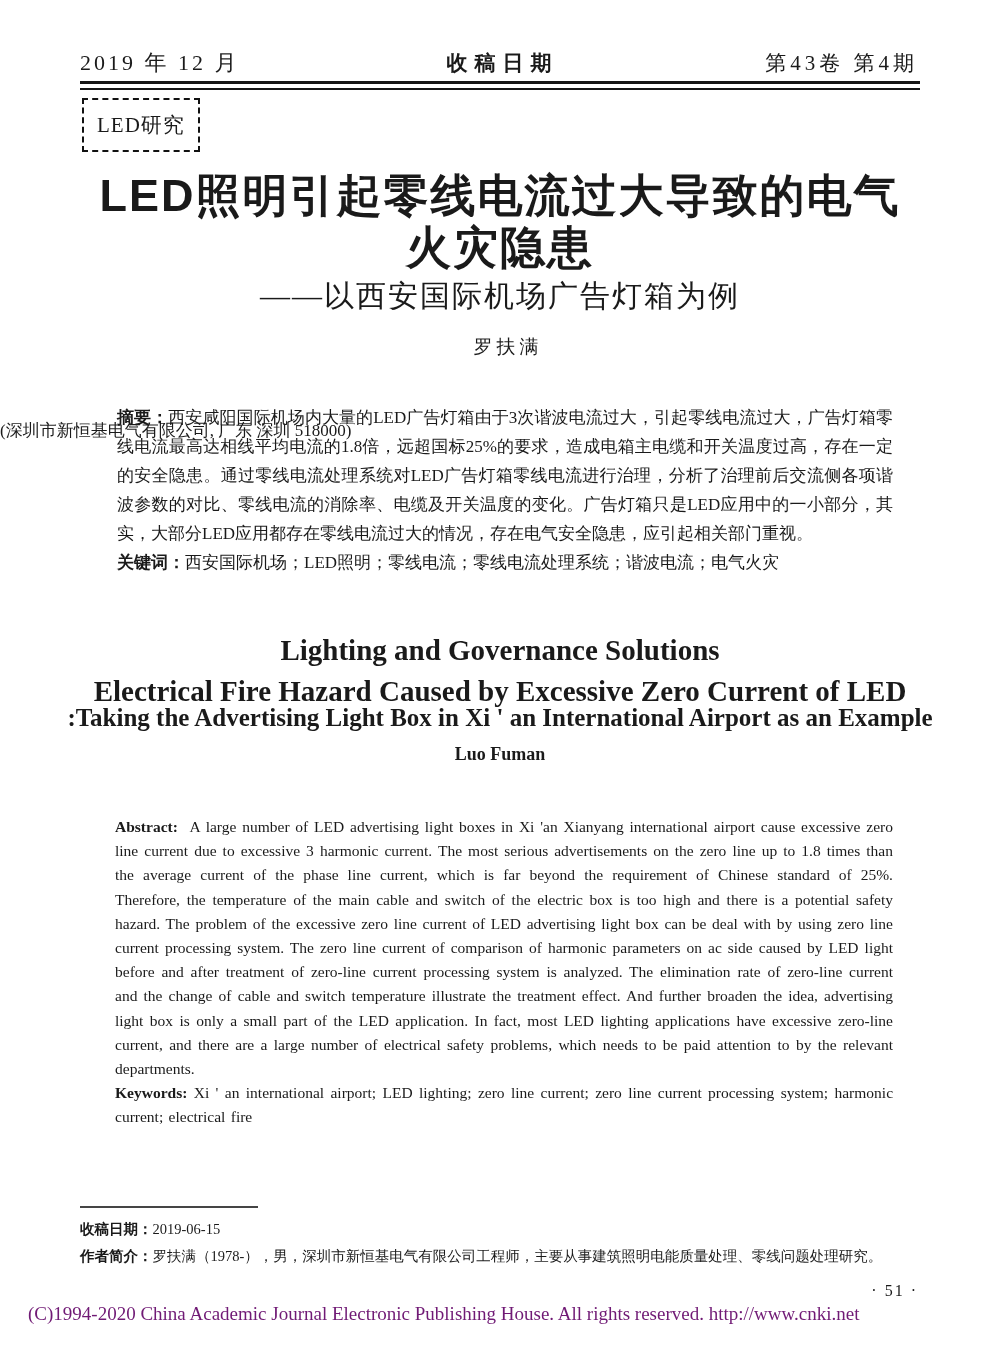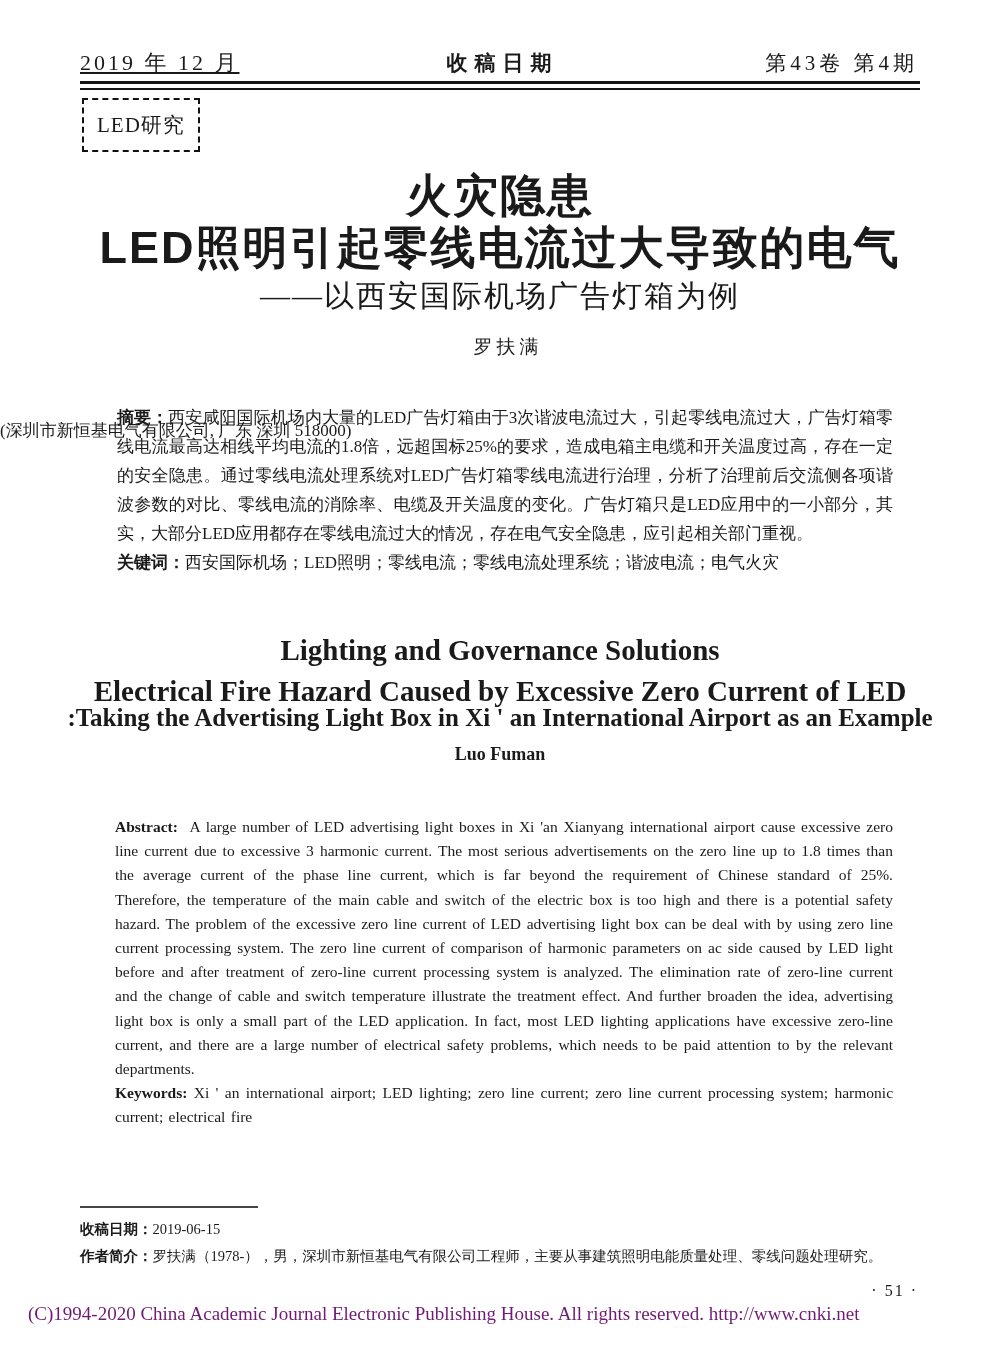--- a/index.html
+++ b/index.html
@@ -6,21 +6,21 @@
   .page{
     position:relative;width:1000px;height:1357px;background:#ffffff;
     margin:0 auto;overflow:hidden;color:#1a1a1a;
     font-family:"Liberation Serif","DejaVu Serif",serif;
   }
   
   .header{
     position:absolute;left:80px;right:82px;top:48px;
     display:flex;justify-content:space-between;align-items:baseline;
   }
-  .h-date{font-size:22px;letter-spacing:3px;text-decoration:underline;}
+  .h-date{font-size:22px;letter-spacing:3px;}
   .h-journal{font-family:"Liberation Sans","DejaVu Sans",sans-serif;font-weight:bold;font-size:21px;letter-spacing:7px;}
   .h-issue{font-size:21px;letter-spacing:4px;}
   .double-rule{
     position:absolute;left:80px;right:80px;top:81px;height:4px;
     border-top:3px solid #151515;border-bottom:2px solid #151515;
   }
   
   .tag-box{
     position:absolute;left:82px;top:98px;
     border:2.5px dashed #111;padding:11px 13px;
@@ -109,22 +109,22 @@
     <span class="h-journal">收稿日期</span>
     <span class="h-issue">第43卷 第4期</span>
   </div>
   <div class="double-rule"></div>
 
   <div class="tag-box">
     <span>LED研究</span>
   </div>
 
   <div class="title-cn">
+    <div>LED照明引起零线电流过大导致的电气</div>
     <div>火灾隐患</div>
-    <div>LED照明引起零线电流过大导致的电气</div>
   </div>
   <div class="subtitle-cn">——以西安国际机场广告灯箱为例</div>
 
   <div class="author-cn">罗扶满</div>
   <div class="affil-cn">(深圳市新恒基电气有限公司, 广东 深圳 518000)</div>
 
   <div class="abs-cn">
     <p><span class="lbl-cn">摘要：</span><span>西安咸阳国际机场内大量的LED广告灯箱由于3次谐波电流过大，引起零线电流过大，广告灯箱零线电流最高达相线平均电流的1.8倍，远超国标25%的要求，造成电箱主电缆和开关温度过高，存在一定的安全隐患。通过零线电流处理系统对LED广告灯箱零线电流进行治理，分析了治理前后交流侧各项谐波参数的对比、零线电流的消除率、电缆及开关温度的变化。广告灯箱只是LED应用中的一小部分，其实，大部分LED应用都存在零线电流过大的情况，存在电气安全隐患，应引起相关部门重视。</span></p>
     <p><span class="lbl-cn">关键词：</span><span>西安国际机场；LED照明；零线电流；零线电流处理系统；谐波电流；电气火灾</span></p>
   </div>

